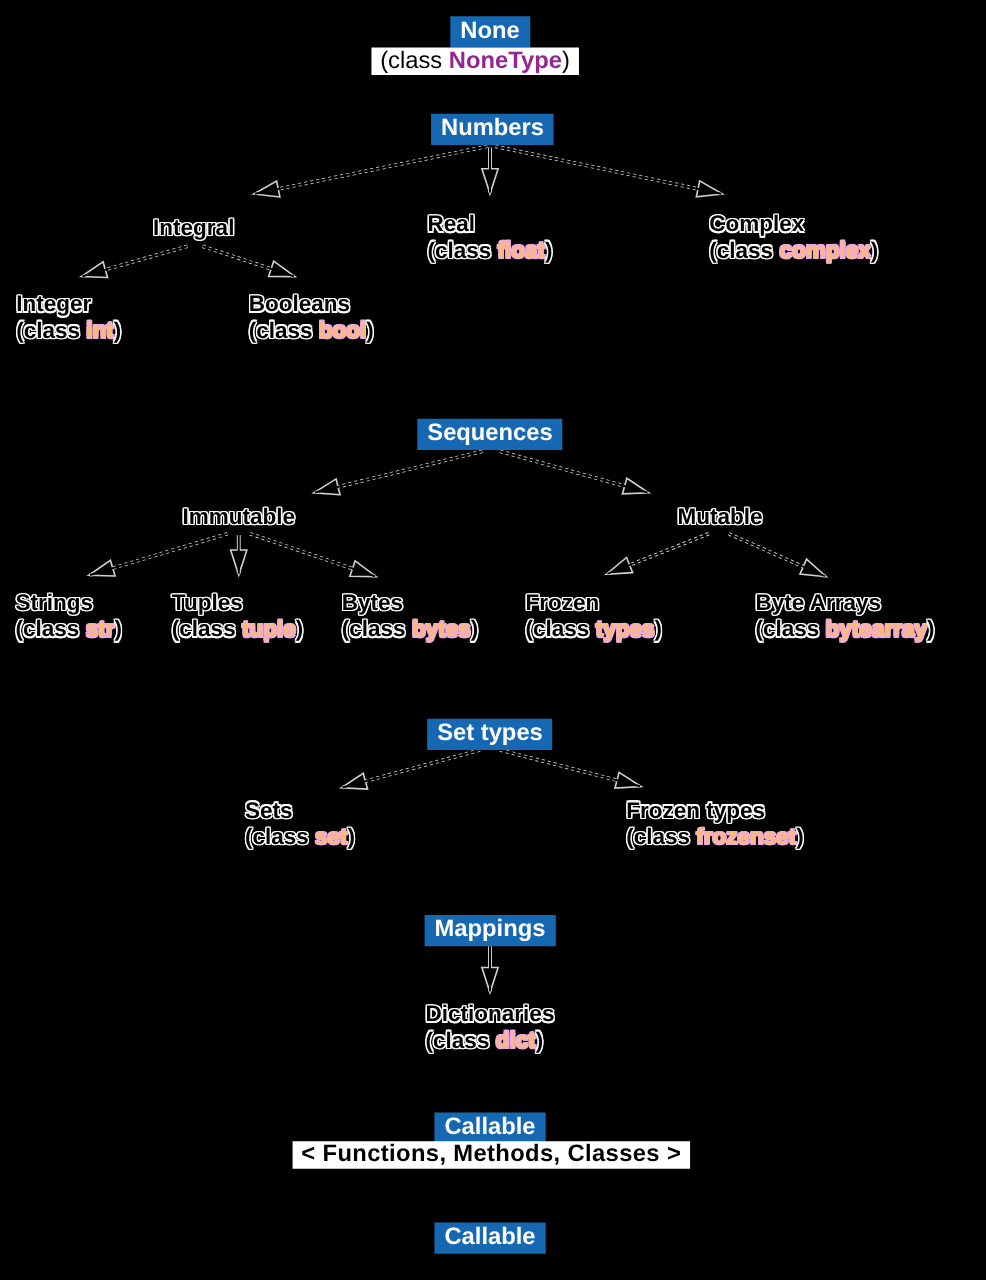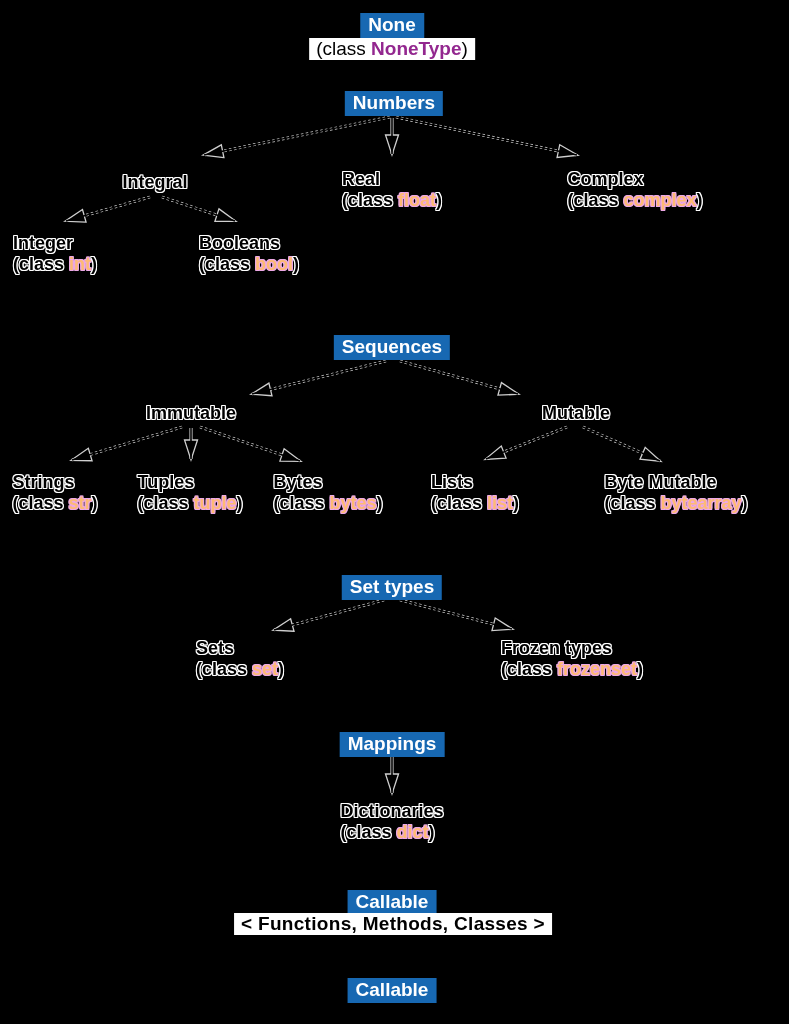--- a/index.html
+++ b/index.html
@@ -117,21 +117,21 @@
     </g>
     <g class="solid">
       <line class="halo" x1="392" y1="757" x2="392" y2="793" marker-end="url(#arw)"></line>
       <line class="core" x1="392" y1="757" x2="392" y2="793"></line>
     </g>
   </svg>
 
   <div class="sbox" style="left:392px;top:13px">
     <span>None</span>
   </div>
-  <div class="wstrip" style="left:392px;top:38px">
+  <div class="wstrip" style="left:380px;top:38px">
     <span>(class </span><span class="wname">NoneType</span><span>)</span>
   </div>
 
   <div class="sbox" style="left:394px;top:91px">
     <span>Numbers</span>
   </div>
 
   <div class="node" style="left:155px;top:172px">
     <div class="outl">Integral</div>
   </div>
@@ -167,25 +167,25 @@
   </div>
   <div class="node" style="left:190px;top:472px">
     <div class="outl">Tuples</div>
     <div><span class="outl">(class </span><span class="cname">tuple</span><span class="outl">)</span></div>
   </div>
   <div class="node" style="left:328px;top:472px">
     <div class="outl">Bytes</div>
     <div><span class="outl">(class </span><span class="cname">bytes</span><span class="outl">)</span></div>
   </div>
   <div class="node" style="left:475px;top:472px">
-    <div class="outl">Lists</div>
-    <div><span class="outl">(class </span><span class="cname">list</span><span class="outl">)</span></div>
+    <div class="outl">Frozen</div>
+    <div><span class="outl">(class </span><span class="cname">types</span><span class="outl">)</span></div>
   </div>
   <div class="node" style="left:676px;top:472px">
-    <div class="outl">Byte Mutable</div>
+    <div class="outl">Byte Arrays</div>
     <div><span class="outl">(class </span><span class="cname">bytearray</span><span class="outl">)</span></div>
   </div>
 
   <div class="sbox" style="left:392px;top:575px">
     <span>Set types</span>
   </div>
   <div class="node" style="left:240px;top:638px">
     <div class="outl">Sets</div>
     <div><span class="outl">(class </span><span class="cname">set</span><span class="outl">)</span></div>
   </div>

